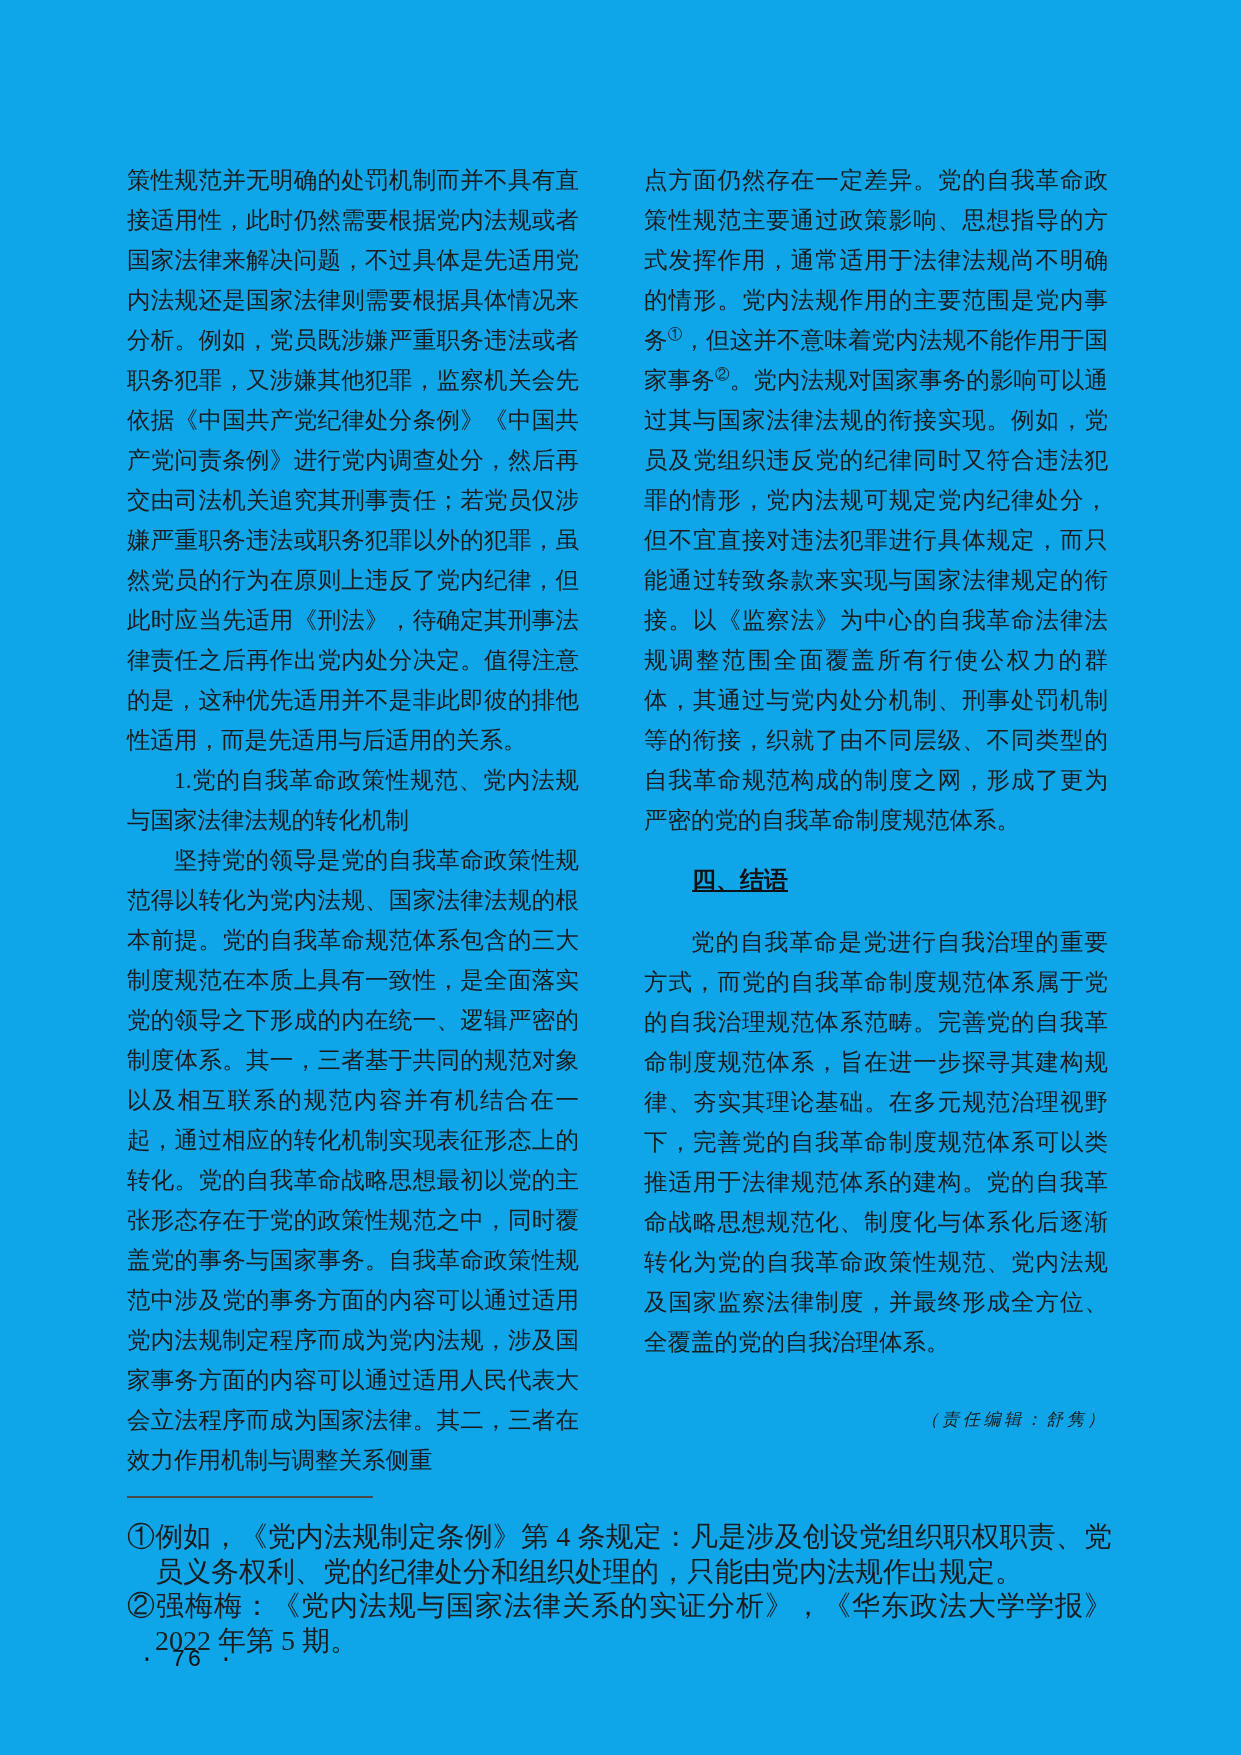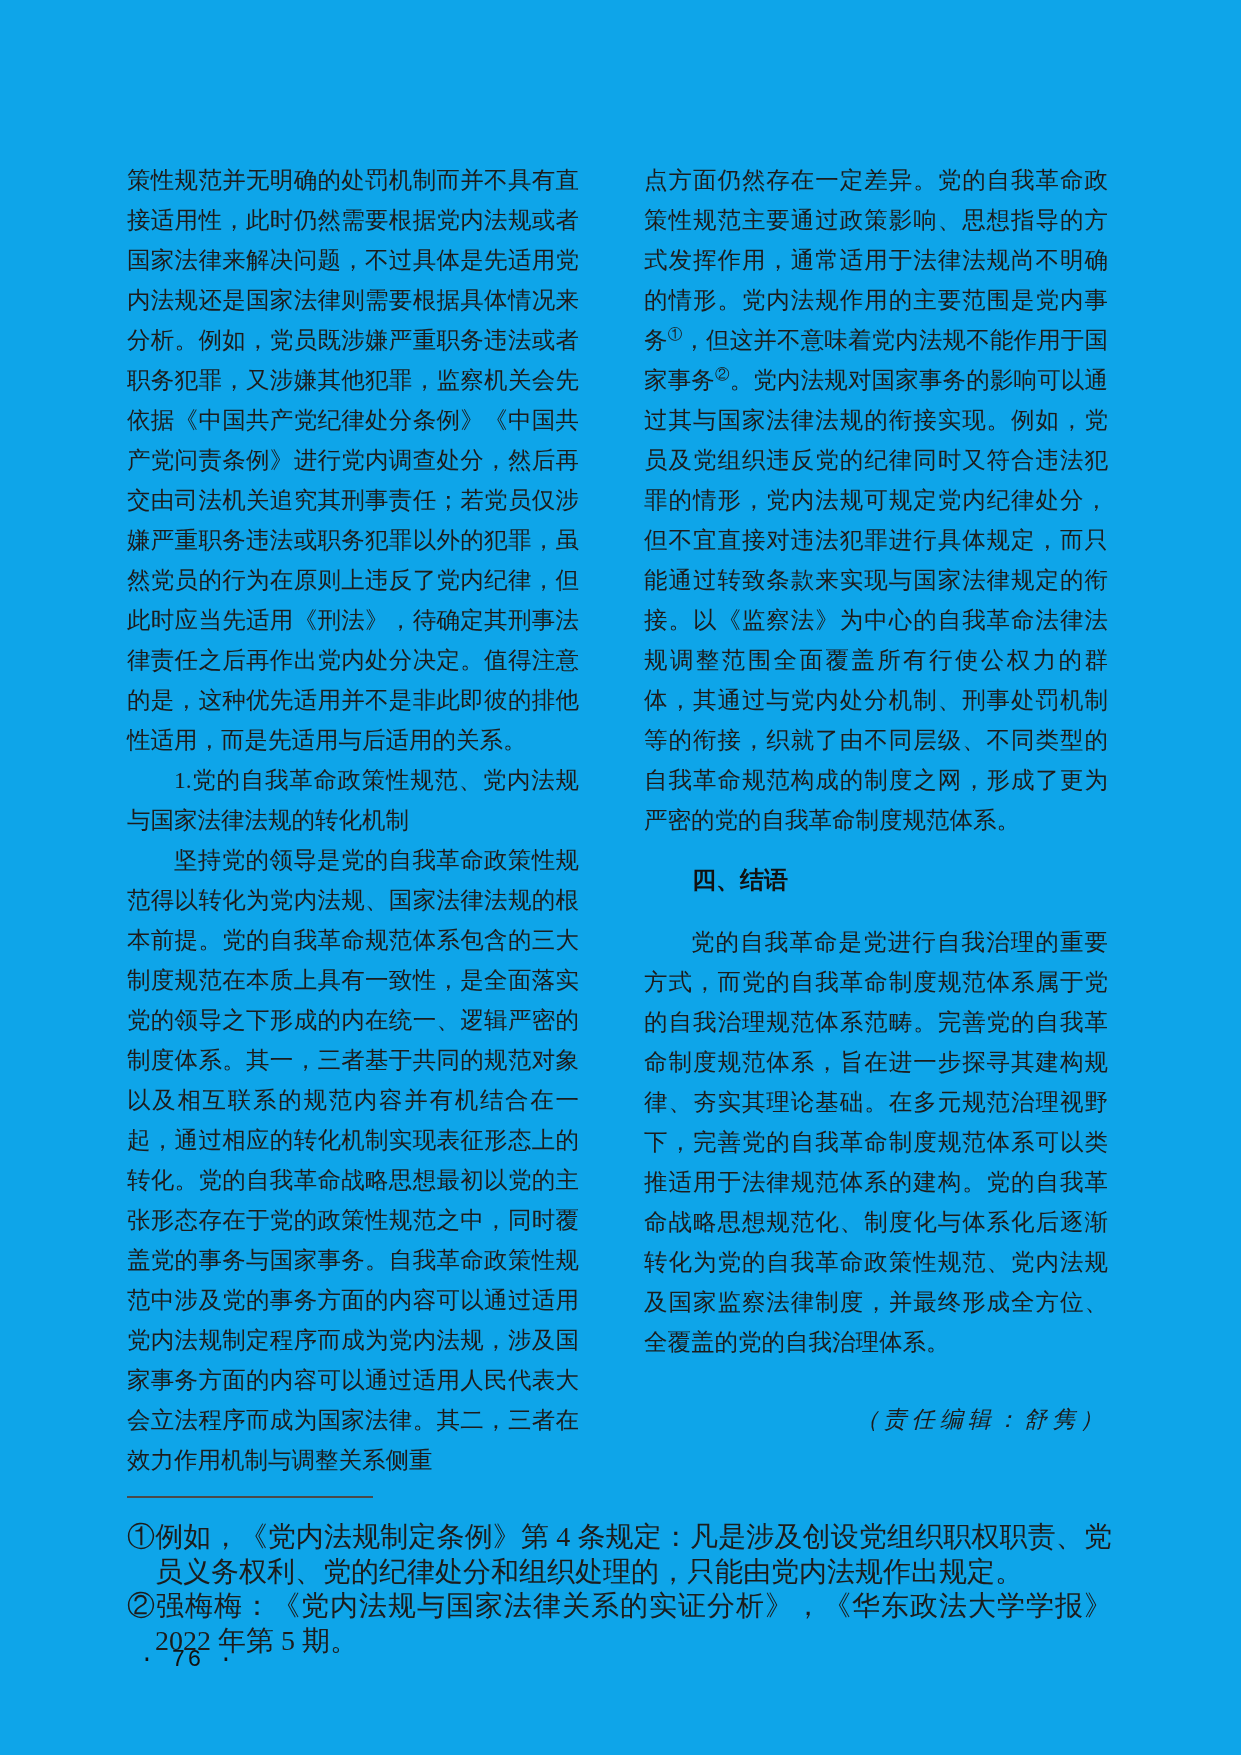--- a/index.html
+++ b/index.html
@@ -29,28 +29,29 @@
 
   h3.section {
     font-family: "Liberation Sans", "DejaVu Sans", sans-serif;
     font-weight: bold;
     font-size: 24px;
     line-height: 40px;
     margin: 20px 0 22px 0;
     text-indent: 2em;
     text-align: left;
     color: #111;
+    text-decoration: underline;
   }
 
   .editor {
     margin-top: 38px;
     text-align: right;
     font-style: italic;
     letter-spacing: 0.22em;
-    font-size: 23px;
+    font-size: 17px;
     line-height: 40px;
   }
 
   .footnotes {
     position: absolute;
     left: 127px;
     top: 1496px;
     width: 985px;
     font-size: 28px;
     line-height: 34.5px;

